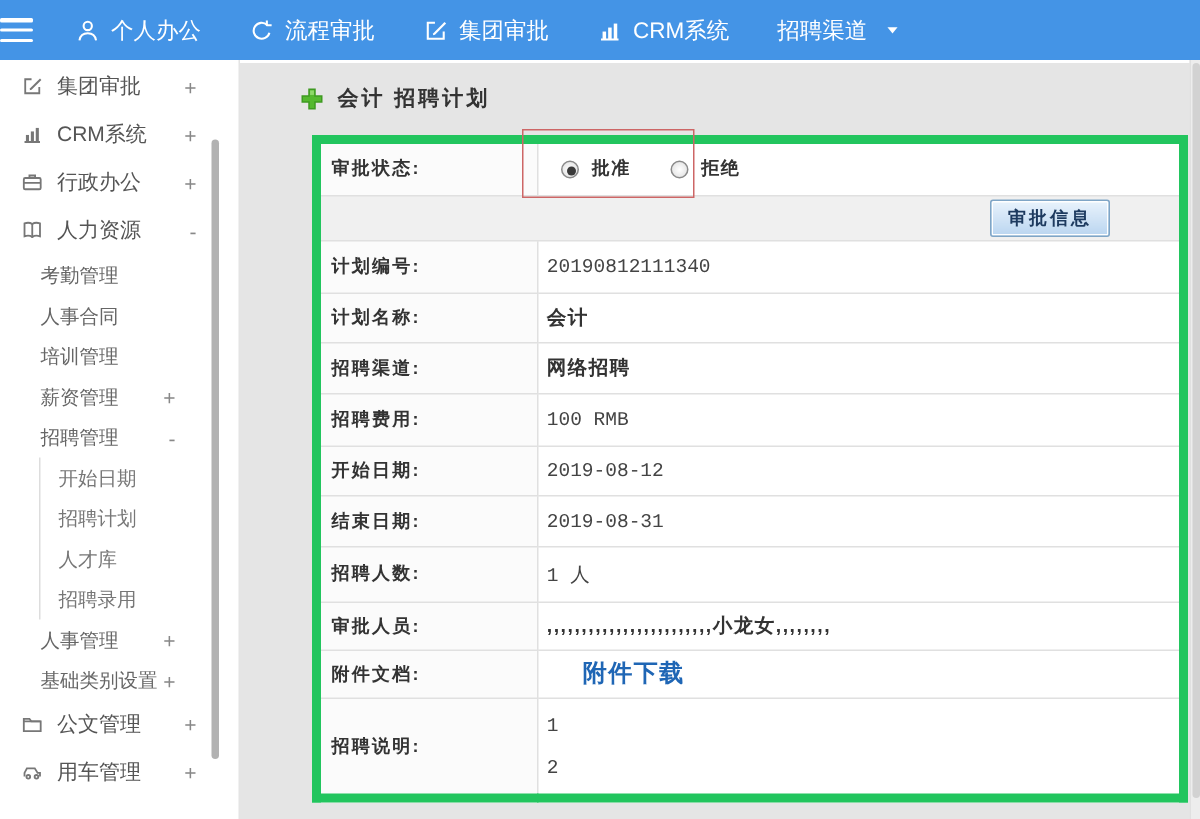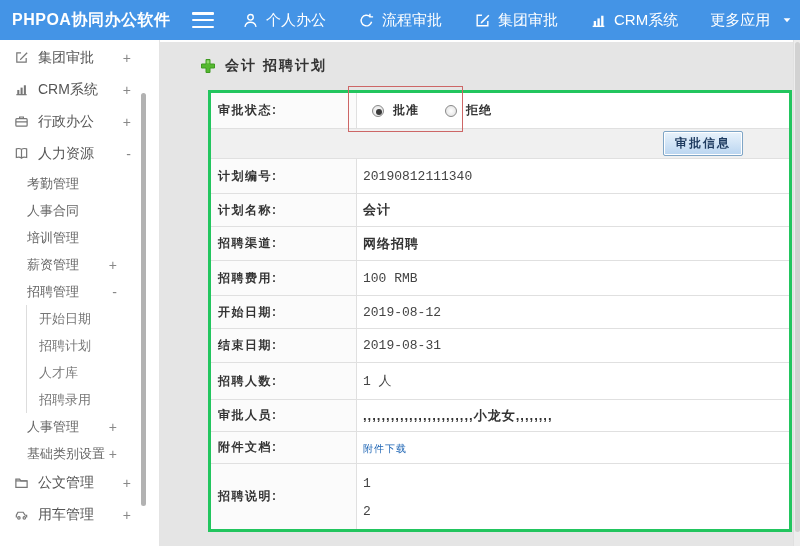--- a/index.html
+++ b/index.html
@@ -35,55 +35,54 @@
 
   
   .main { position:absolute; left:160px; top:42px; width:640px; height:506px;
     background:#e5e5e5; }
   .page-header { height:48px; display:flex; align-items:center; padding-left:40px; gap:9px; }
   .page-title { font-size:14px; font-weight:bold; color:#333; letter-spacing:2px; }
   .plus-icon { width:16px; height:16px; display:block; }
 
   .panel { position:relative; margin:0 8px 0 48px; }
   table.detail { width:100%; border-collapse:collapse; table-layout:fixed;
-    border:3px solid #22c55e; background:#fff; }
+    border:6px solid #22c55e; background:#fff; }
   table.detail td { border:1px solid #e0e0e0; vertical-align:middle; }
   td.lbl { width:147px; background:#fbfbfb; padding-left:7px;
     font-size:12px; font-weight:bold; color:#333; letter-spacing:1.5px; }
   td.val { padding-left:6px; font-size:13px; color:#333; }
   td.val.cjk { font-weight:bold; letter-spacing:1px; }
   td.val.mono { font-family:"Liberation Mono","DejaVu Sans Mono",monospace; font-size:13px; color:#444; }
   td.val.multi { white-space:pre-line; line-height:28px; padding-top:2px; }
   td.btnrow { background:#f0f0f0; text-align:right; padding-right:46px; border-left:1px solid #d9d9d9; }
   .approve-btn { font-size:12px; font-weight:bold; color:#1d3a5f; letter-spacing:2px;
     padding:3px 11px; border:1px solid #7fa5c6; border-radius:2px; cursor:pointer;
     background:linear-gradient(#e9f3fc,#bad5f0); box-shadow:0 0 0 1px #fff inset; }
   .radio-group { display:flex; align-items:center; gap:26px; padding-left:9px; }
   .radio-item { display:flex; align-items:center; gap:9px; cursor:pointer;
     font-size:12px; font-weight:bold; color:#333; letter-spacing:1px; }
   .radio { width:12px; height:12px; border-radius:50%; border:1px solid #8a8a8a;
     background:radial-gradient(#fff,#ddd); position:relative; flex:0 0 12px; }
   .radio.checked::after { content:''; position:absolute; left:3px; top:3px;
     width:6px; height:6px; border-radius:50%; background:#3a3a3a; }
-  a.attach { color:var(--c-link,#1f66b5); font-weight:normal; font-size:10px;
-    letter-spacing:1px; text-decoration:none; cursor:pointer; }
+  a.attach { color:var(--c-link,#1f66b5); font-weight:bold; font-size:16px;
+    letter-spacing:1px; text-decoration:none; cursor:pointer;margin-left:24px; }
   .red-box { position:absolute; left:140px; top:-4px; width:115px; height:46px;
     border:1px solid var(--c-highlight,#cd6666); pointer-events:none; }
 
   
   .page-scroll { position:absolute; right:0; top:40px; width:7px; height:506px;
     background:#ededed; border-left:1px solid #e0e0e0; }
   .page-scroll .thumb { position:absolute; left:1px; top:2px; width:5px; height:490px;
     background:#d2d2d2; border-radius:3px; }
 </style>
 </head>
 <body>
 
 <div class="topbar">
-  <div class="brand">PHPOA协同办公软件</div>
   <div class="hamburger">
       <i></i>
       <i></i>
       <i></i>
     </div>
   <nav class="topnav" id="topnav">
       <div class="titem">
         <span>
           <svg width="17" height="17" viewBox="0 0 16 16" fill="none" stroke="currentColor" stroke-width="1.3">
             <circle cx="8" cy="5" r="2.6"></circle>
@@ -115,21 +114,21 @@
           <svg width="17" height="17" viewBox="0 0 16 16" fill="none" stroke="currentColor" stroke-width="1.3">
             <path d="M2.5 13.5h11"></path>
             <rect x="3.5" y="8.5" width="2.2" height="5" fill="currentColor" stroke="none"></rect>
             <rect x="7" y="6" width="2.2" height="7.5" fill="currentColor" stroke="none"></rect>
             <rect x="10.5" y="3.5" width="2.2" height="10" fill="currentColor" stroke="none"></rect>
           </svg>
         </span>
         <span>CRM系统</span>
       </div>
       <div class="titem">
-        <span>更多应用</span>
+        <span>招聘渠道</span>
         <span class="caret">
           <svg width="12" height="12" viewBox="0 0 16 16" fill="none" stroke="currentColor" stroke-width="1.3">
             <path d="M3.5 5.5h9L8 11z" fill="currentColor" stroke="none"></path>
           </svg>
         </span>
       </div>
     </nav>
 </div>
 
 <div class="sidebar">

